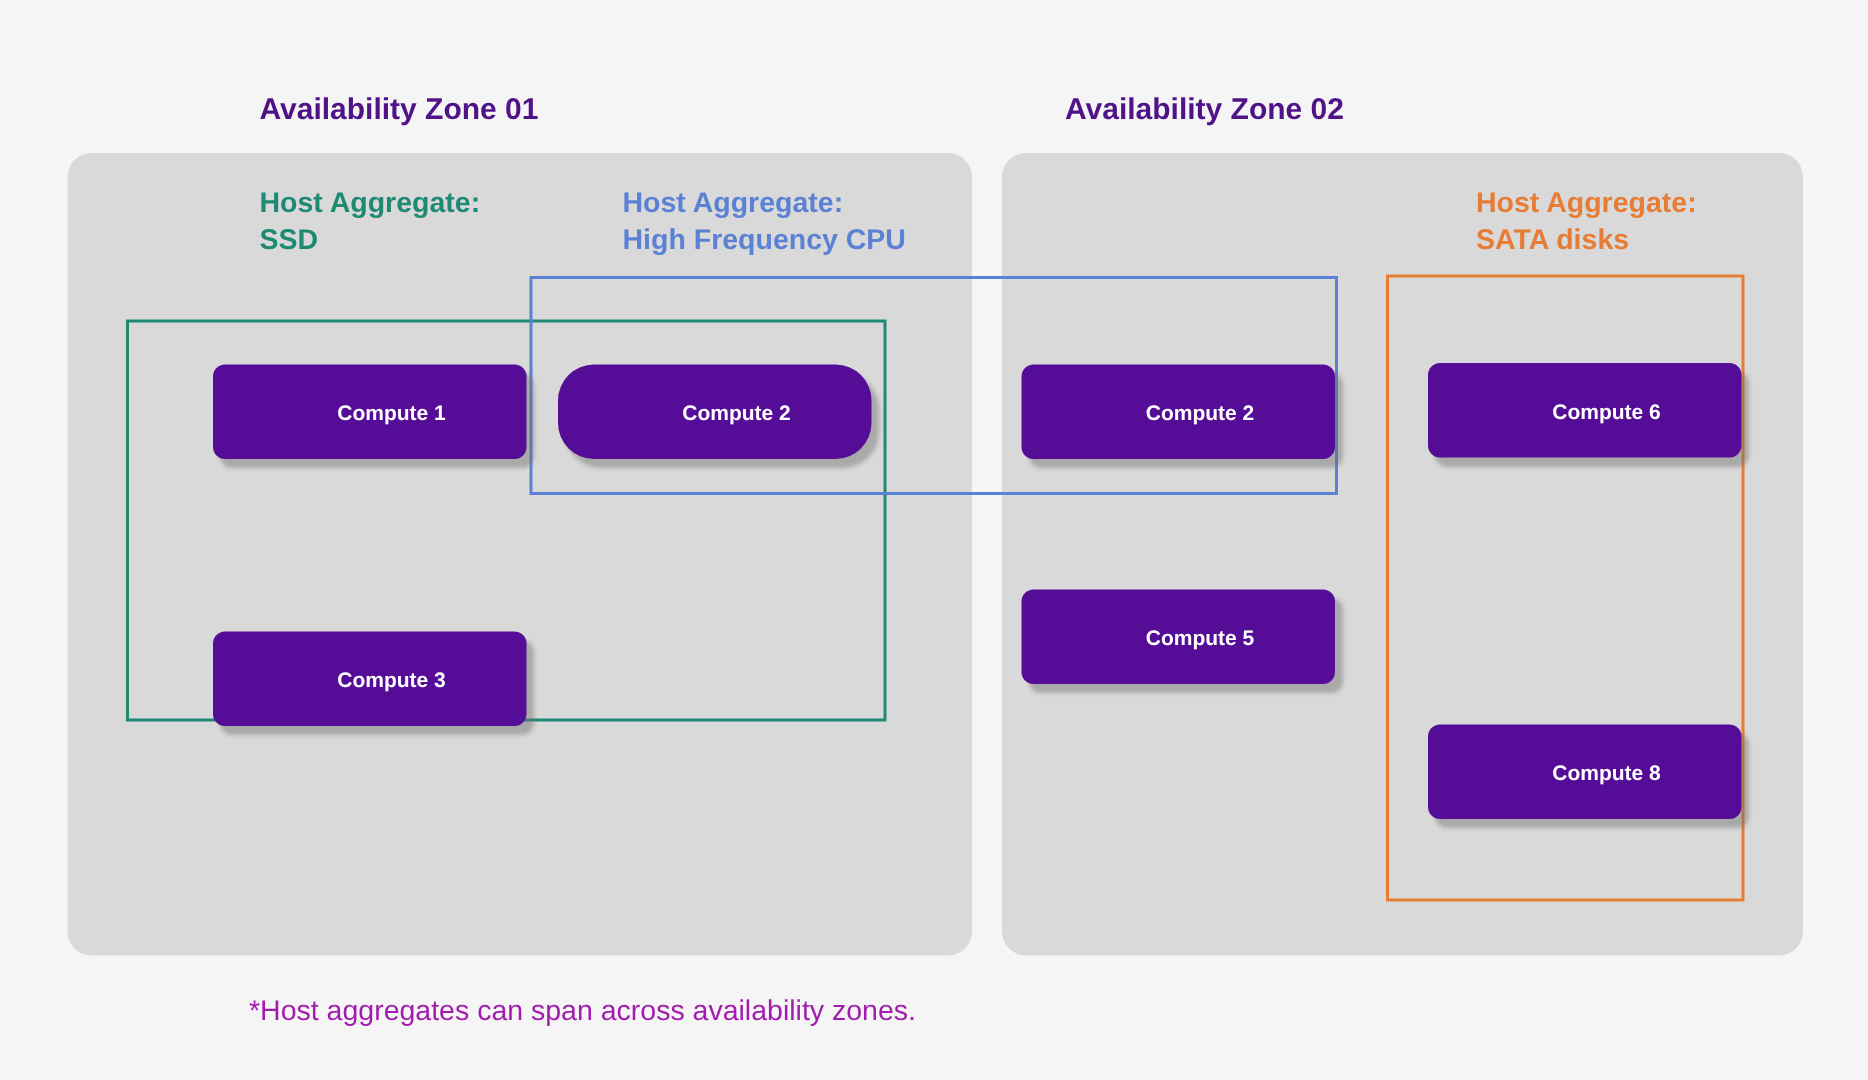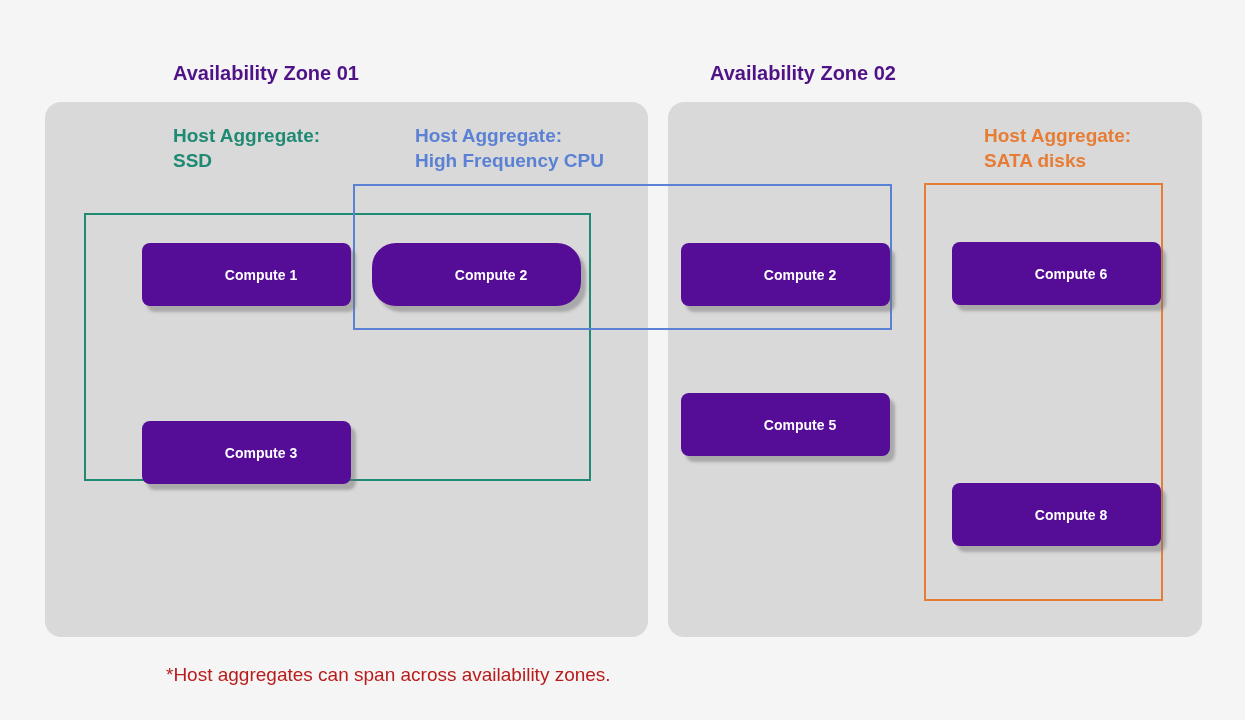--- a/index.html
+++ b/index.html
@@ -84,21 +84,21 @@
   #compute-6 { left: 952px; top: 242px; }
   #compute-7 { left: 952px; top: 483px; }
 
   
   .footnote {
     position: absolute;
     left: 166px;
     top: 664px;
     font-size: 19px;
     font-weight: 400;
-    color: #b91c1c;
+    color: #a21caf;
     white-space: nowrap;
     text-align: right;
   }
 </style>
 </head>
 <body>
 
 <div class="canvas">
 
   <div class="zone-title" id="zone1-title">Availability Zone 01</div>

